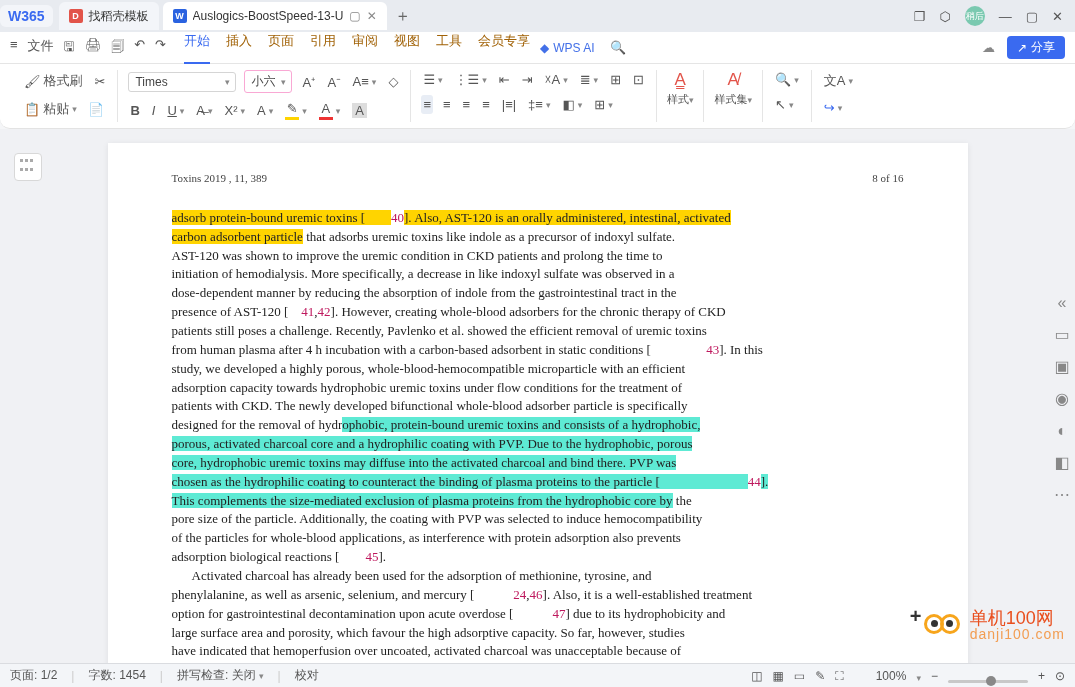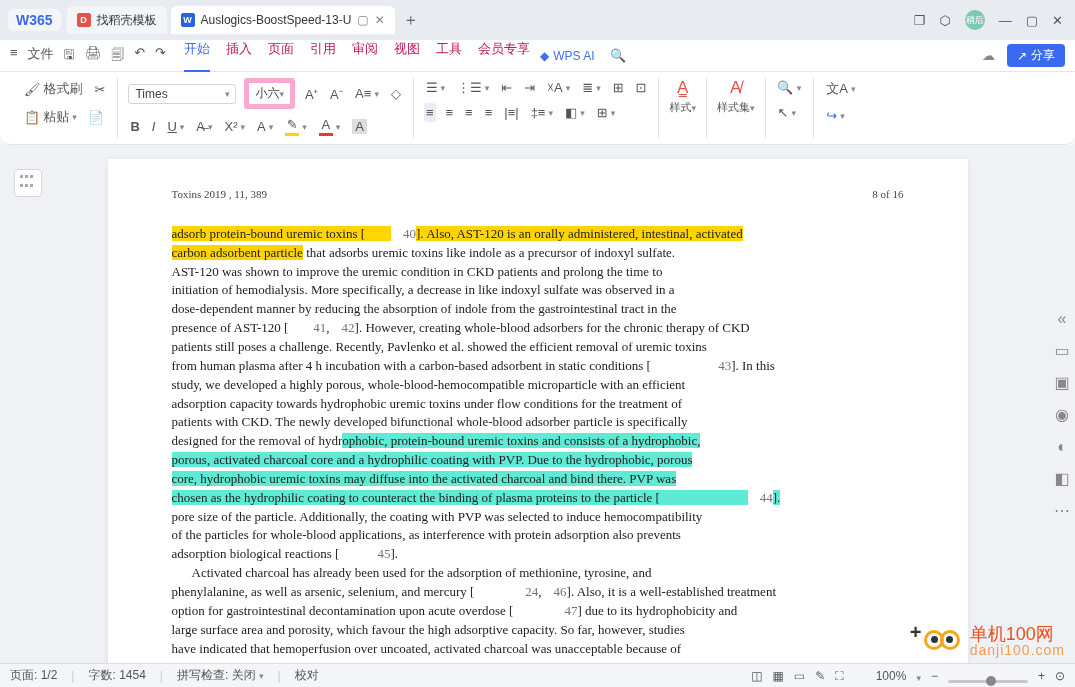--- a/index.html
+++ b/index.html
@@ -1,64 +1,64 @@
 <!DOCTYPE html>
 <html><head>
 <meta charset="utf-8">
 <style>
 * { margin: 0; padding: 0; box-sizing: border-box; }
 body { font-family: "Microsoft YaHei", sans-serif; background: #f5f6f8; width: 1075px; height: 687px; overflow: hidden; position: relative; }
 
-.titlebar { display: flex; align-items: center; height: 40px; background: #e8ebf0; padding-left: 8px; }
+.titlebar { display: flex; align-items: center; height: 32px; background: #e8ebf0; }
 .logo-box { display:flex; align-items: center; background: #f3f5f9; border-radius: 6px; padding: 3px 8px; margin-right: 6px; }
 .logo-text { color: #3a6af0; font-weight: 600; font-size: 14px; }
 .tab { display: flex; align-items: center; background: #f3f5f9; border-radius: 6px 6px 0 0; padding: 4px 10px; margin-right: 4px; font-size: 12px; color: #333; gap:6px; height: 28px;}
 .tab-active { background: #fff; }
 .tab-icon { width:14px; height:14px; display:inline-flex; align-items:center; justify-content:center; }
 .doc-icon { background:#2a62e0; color:#fff; font-size:9px; font-weight:bold; border-radius:2px; padding:1px 2px;}
 .docer-icon { background:#e2544a; color:#fff; font-size:9px; font-weight:bold; border-radius:2px; padding:1px 3px;}
 .add-tab { width:24px; height:24px; display:flex; align-items:center; justify-content:center; color:#666; font-size:16px; }
 .win-controls { margin-left: auto; display:flex; gap:14px; padding-right:12px; color:#555; font-size:13px; align-items:center; }
 .avatar { width:20px; height:20px; border-radius:50%; background:#7ac9b0; color:#fff; font-size:9px; display:flex; align-items:center; justify-content:center; }
 
 .menubar { display:flex; align-items:center; height:32px; background:#fff; border-bottom:1px solid #e5e5e5; padding:0 10px; gap:10px; font-size:13px;}
 .menu-left-icons { display:flex; gap:10px; color:#555; }
 .menu-tabs { display:flex; gap:16px; margin-left:8px; }
-.menu-tab { color:#be185d; cursor:pointer; }
+.menu-tab { color:#a16207; cursor:pointer; }
 .menu-tab-active { color:#3a6af0; border-bottom:2px solid #3a6af0; padding-bottom:12px; font-weight:500; }
 .menu-right { margin-left:auto; display:flex; gap:12px; align-items:center; color:#555; }
 .ai-badge { color:#4370e8; font-size:12px; font-weight:500; display:flex; gap:4px; align-items:center;}
 .share-btn { background:#3a6af0; color:#fff; border-radius:4px; padding:3px 10px; font-size:12px; display:flex; gap:4px; align-items:center;}
 .cloud-icon { color:#888;}
 
 .toolbar { display:flex; background:#fff; padding:6px 12px; border-radius:0 0 10px 10px; gap:0; border-bottom:1px solid #e3e3e3;}
 .tb-group { display:flex; flex-direction:column; gap:6px; padding:0 10px; border-right:1px solid #e5e5e5;}
 .tb-group:last-child { border-right:none; }
 .tb-row { display:flex; gap:8px; align-items:center; }
 .tb-btn { color:#555; font-size:13px; display:flex; align-items:center; gap:3px; cursor:pointer; padding:2px; }
 .tb-btn-active { background:#e8edf5; border-radius:3px; }
 .font-select { border:1px solid #d5d5d5; border-radius:3px; padding:2px 6px; font-size:12px; min-width:108px; display:flex; justify-content:space-between; align-items:center; color:#444; }
-.size-select { border:5px solid #f9a8d4; border-radius:3px; padding:2px 6px; font-size:12px; min-width:48px; display:flex; justify-content:space-between; align-items:center; color:#444;}
+.size-select { border:1px solid #f9a8d4; border-radius:3px; padding:2px 6px; font-size:12px; min-width:48px; display:flex; justify-content:space-between; align-items:center; color:#444;}
 .caret { font-size:9px; color:#888; }
 .color-bar { width:14px; height:3px; margin-top:1px; }
 .tb-stack { display:flex; flex-direction:column; align-items:center; font-size:11px; color:#555; gap:2px; cursor:pointer;}
 .tb-stack-top { color:#e2544a; font-size:17px;}
 
 .canvas { background:#f0f1f4; height: calc(100% - 32px - 32px - 60px - 24px); overflow:hidden; display:flex; justify-content:center; padding-top:14px; position:relative;}
 .ruler-handle { position:absolute; left:14px; top:24px; width:28px; height:28px; background:#fff; border:1px solid #d8d8d8; border-radius:4px; display:flex; flex-wrap:wrap; padding:5px; gap:2px;}
 .ruler-handle span {width:3px; height:3px; background:#aaa;}
 .right-sidebar { position:absolute; right:4px; top:50%; transform:translateY(-50%); display:flex; flex-direction:column; gap:14px; color:#888;}
 .right-sidebar div { width:18px; height:18px; display:flex; align-items:center; justify-content:center; cursor:pointer;}
 
 .page { width:860px; background:#fff; box-shadow:0 1px 6px rgba(0,0,0,0.08); padding:28px 64px; font-family:"Times New Roman", serif; font-size:13px; color:#222; line-height:1.45; height:590px; overflow:hidden;}
 .page-header { display:flex; justify-content:space-between; font-size:11px; color:#444; margin-bottom:22px;}
 .para { margin-bottom:0; }
 .hl-yellow { background:#ffd400; }
 .hl-orange { background:#5eead4; }
-.ref { color:#737373;padding-left:12px; }
+.ref { color:#be185d; }
 .indent { display:inline-block; width:20px;}
 
 .statusbar { position:absolute; bottom:0; left:0; right:0; height:24px; background:#f3f5f8; border-top:1px solid #dadce0; display:flex; align-items:center; font-size:12px; color:#555; padding:0 10px; gap:14px;}
 .statusbar .mid { margin-left:auto; display:flex; gap:10px; align-items:center;}
 .statusbar .right { display:flex; gap:10px; align-items:flex-end; margin-left:18px;}
 .zoom-slider { width:80px; height:3px; background:#c8c8c8; position:relative; border-radius:2px;}
 .zoom-thumb { position:absolute; left:38px; top:-4px; width:10px; height:10px; border-radius:50%; background:#888;}
 
 .watermark { position:absolute; right:10px; bottom:26px; display:flex; align-items:center; gap:6px; font-size:18px; color:#e94f1e; font-weight:500; pointer-events:none;}
 .wm-logo { position:relative; width:40px; height:26px;}
@@ -266,20 +266,21 @@
     <div class="para"><span>presence of AST-120 [</span>&nbsp;&nbsp;&nbsp;&nbsp;<span class="ref">41</span>,<span class="ref">42</span><span>]. However, creating whole-blood adsorbers for the chronic therapy of CKD</span></div>
     <div class="para">patients still poses a challenge. Recently, Pavlenko et al. showed the efficient removal of uremic toxins</div>
     <div class="para"><span>from human plasma after 4 h incubation with a carbon-based adsorbent in static conditions [</span>&nbsp;&nbsp;&nbsp;&nbsp;&nbsp;&nbsp;&nbsp;&nbsp;&nbsp;&nbsp;&nbsp;&nbsp;&nbsp;&nbsp;&nbsp;&nbsp;&nbsp;<span class="ref">43</span><span>]. In this</span></div>
     <div class="para">study, we developed a highly porous, whole-blood-hemocompatible microparticle with an efficient</div>
     <div class="para">adsorption capacity towards hydrophobic uremic toxins under flow conditions for the treatment of</div>
     <div class="para">patients with CKD. The newly developed bifunctional whole-blood adsorber particle is specifically</div>
     <div class="para"><span>designed for the removal of hydr</span><span class="hl-orange">ophobic, protein-bound uremic toxins and consists of a hydrophobic,</span></div>
     <div class="para"><span class="hl-orange">porous, activated charcoal core and a hydrophilic coating with PVP. Due to the hydrophobic, porous</span></div>
     <div class="para"><span class="hl-orange">core, hydrophobic uremic toxins may diffuse into the activated charcoal and bind there. PVP was</span></div>
     <div class="para"><span class="hl-orange">chosen as the hydrophilic coating to counteract the binding of plasma proteins to the particle [</span><span class="hl-orange">&nbsp;&nbsp;&nbsp;&nbsp;&nbsp;&nbsp;&nbsp;&nbsp;&nbsp;&nbsp;&nbsp;&nbsp;&nbsp;&nbsp;&nbsp;&nbsp;&nbsp;&nbsp;&nbsp;&nbsp;&nbsp;&nbsp;&nbsp;&nbsp;&nbsp;&nbsp;&nbsp;</span><span class="ref">44</span><span class="hl-orange">].</span></div>
+    <div class="para"><span class="hl-orange">This complements the size-mediated exclusion of plasma proteins from the hydrophobic core by</span><span> the</span></div>
     <div class="para">pore size of the particle. Additionally, the coating with PVP was selected to induce hemocompatibility</div>
     <div class="para">of the particles for whole-blood applications, as interference with protein adsorption also prevents</div>
     <div class="para"><span>adsorption biological reactions [</span>&nbsp;&nbsp;&nbsp;&nbsp;&nbsp;&nbsp;&nbsp;&nbsp;<span class="ref">45</span><span>].</span></div>
     <div class="para"><span class="indent"></span><span>Activated charcoal has already been used for the adsorption of methionine, tyrosine, and</span></div>
     <div class="para"><span>phenylalanine, as well as arsenic, selenium, and mercury [</span>&nbsp;&nbsp;&nbsp;&nbsp;&nbsp;&nbsp;&nbsp;&nbsp;&nbsp;&nbsp;&nbsp;&nbsp;<span class="ref">24</span>,<span class="ref">46</span><span>]. Also, it is a well-established treatment</span></div>
     <div class="para"><span>option for gastrointestinal decontamination upon acute overdose [</span>&nbsp;&nbsp;&nbsp;&nbsp;&nbsp;&nbsp;&nbsp;&nbsp;&nbsp;&nbsp;&nbsp;&nbsp;<span class="ref">47</span><span>] due to its hydrophobicity and</span></div>
     <div class="para">large surface area and porosity, which favour the high adsorptive capacity. So far, however, studies</div>
     <div class="para">have indicated that hemoperfusion over uncoated, activated charcoal was unacceptable because of</div>
   </div>
 

